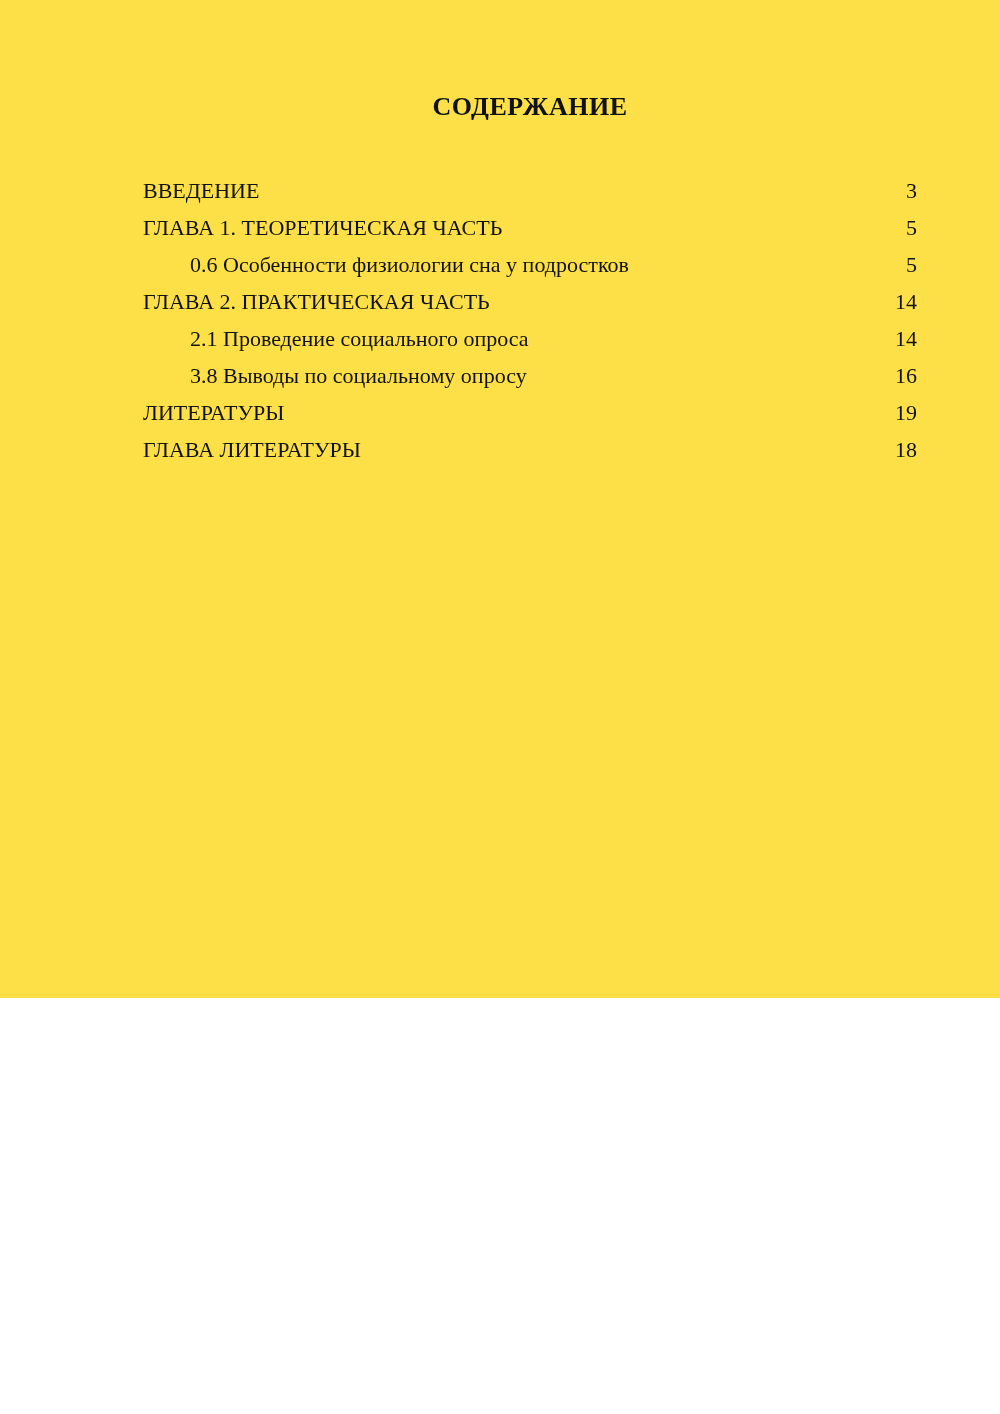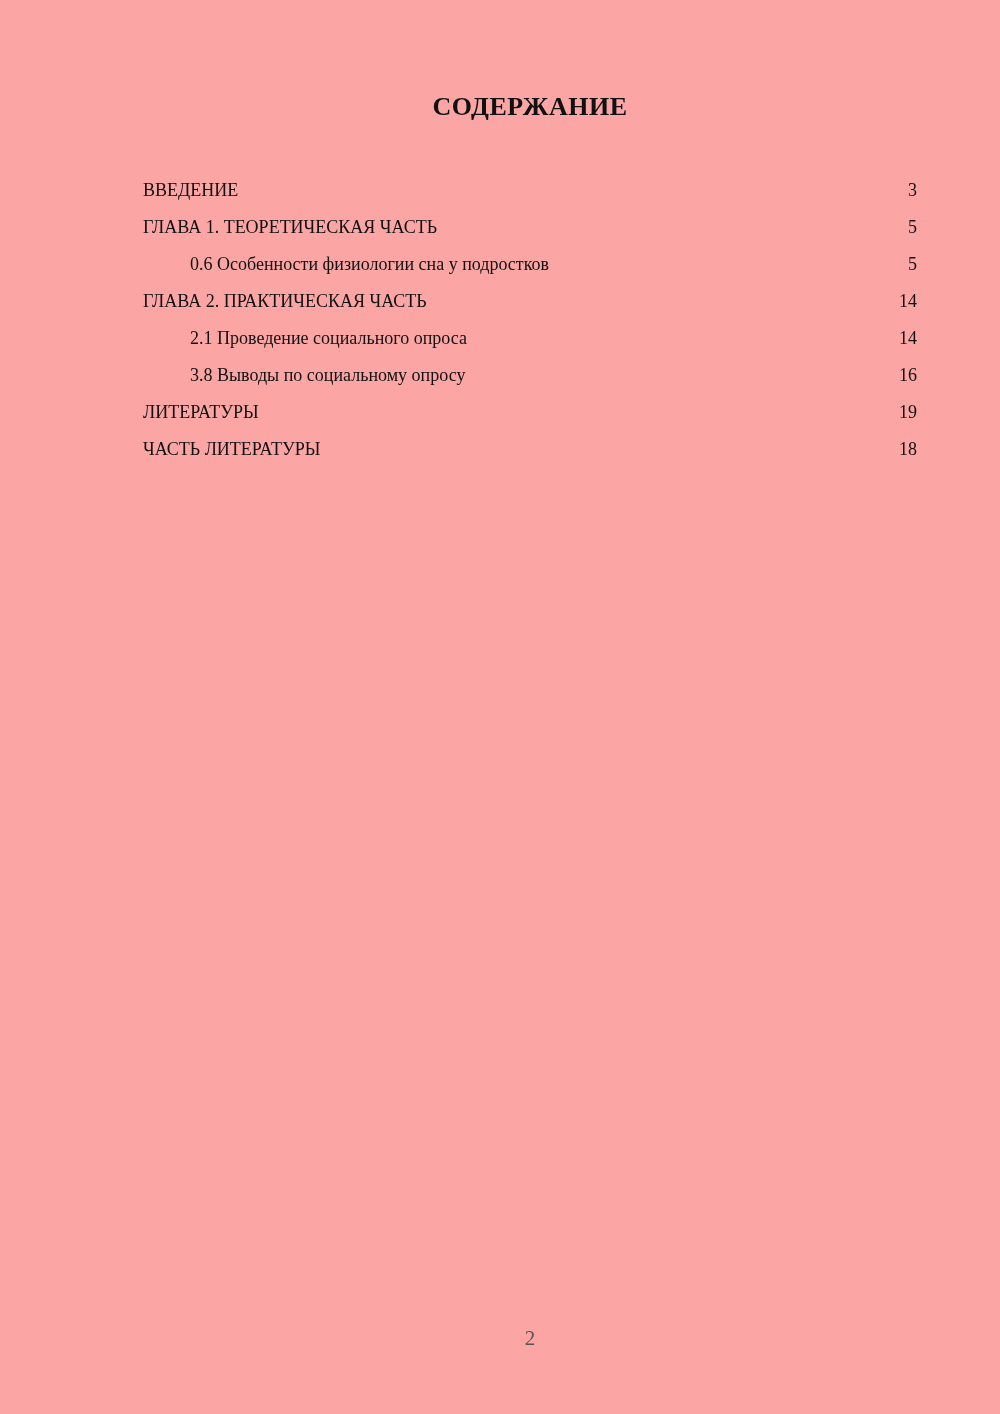--- a/index.html
+++ b/index.html
@@ -3,22 +3,22 @@
 <meta charset="utf-8">
 <style>
   html, body {
     margin: 0;
     padding: 0;
     background: #ffffff;
   }
   .page {
     position: relative;
     width: 1000px;
-    height: 1414px;
-    background: #fca5a5;
+    height: 998px;
+    background: #fde047;
     font-family: "Liberation Serif", "DejaVu Serif", serif;
     color: #111111;
     overflow: hidden;
   }
   .content {
     position: absolute;
     left: 143px;
     width: 774px;
     top: 0;
   }
@@ -32,21 +32,21 @@
   }
   .toc {
     margin-top: 50px;
   }
   .toc-row {
     display: flex;
     justify-content: space-between;
     align-items: baseline;
     height: 37px;
     line-height: 37px;
-    font-size: 18px;
+    font-size: 22px;
     white-space: nowrap;
   }
   .toc-row .toc-label {
     flex: 1 1 auto;
     overflow: hidden;
   }
   .toc-row.sub .toc-label {
     padding-left: 47px;
   }
   .toc-row .toc-page {
@@ -106,21 +106,21 @@
         <span class="toc-label">3.8 Выводы по социальному опросу</span>
         <span class="toc-page">16</span>
       </div>
 
       <div class="toc-row">
         <span class="toc-label">ЛИТЕРАТУРЫ</span>
         <span class="toc-page">19</span>
       </div>
 
       <div class="toc-row">
-        <span class="toc-label">ЧАСТЬ ЛИТЕРАТУРЫ</span>
+        <span class="toc-label">ГЛАВА ЛИТЕРАТУРЫ</span>
         <span class="toc-page">18</span>
       </div>
 
     </div>
   </div>
 
   <div class="footer-page-number">2</div>
 </div>
 
 </body></html>

